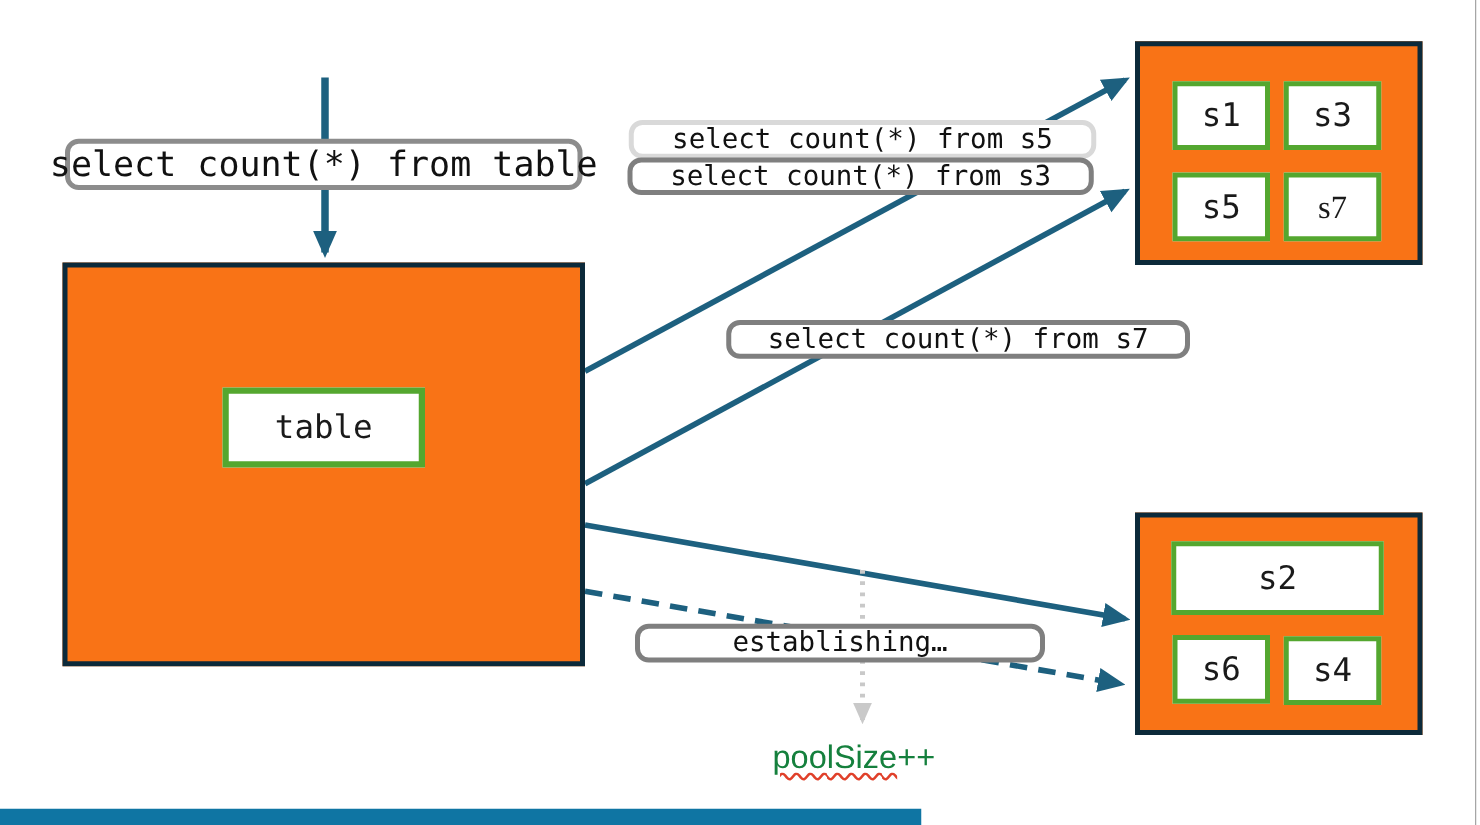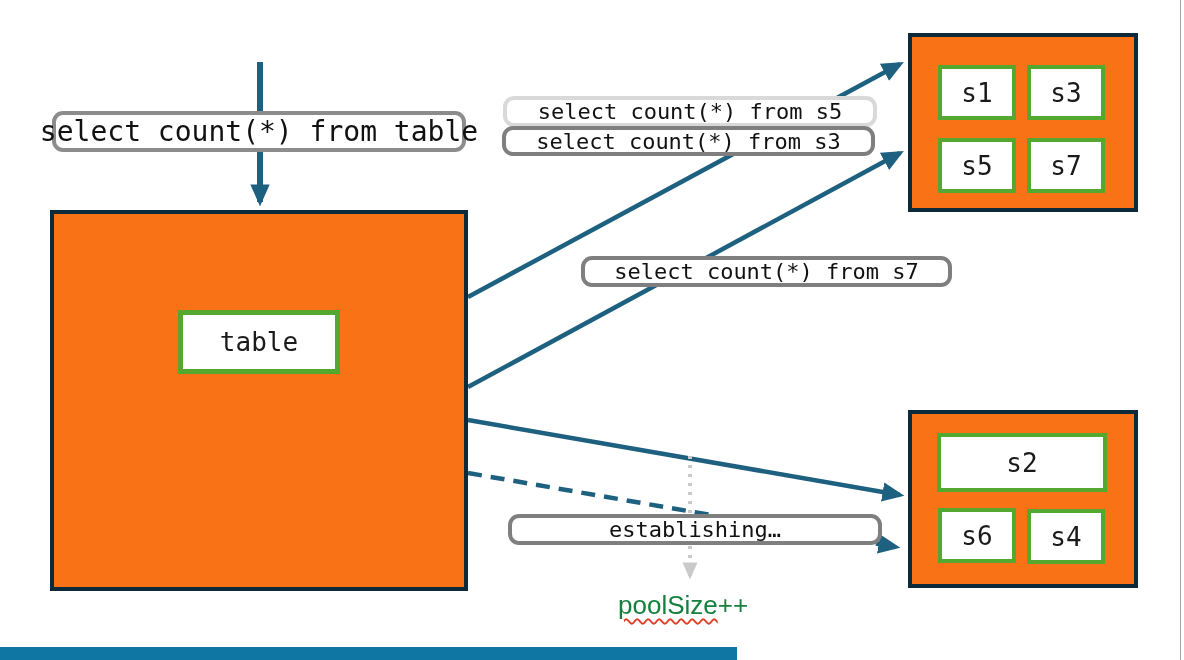--- a/index.html
+++ b/index.html
@@ -46,37 +46,37 @@
       </marker>
     </defs>
     <line x1="260" y1="62" x2="260" y2="202" stroke="#1d607f" stroke-width="6" marker-end="url(#mTeal)"></line>
     <line x1="468" y1="297" x2="900" y2="64" stroke="#1d607f" stroke-width="4.5" marker-end="url(#mTeal)"></line>
     <line x1="468" y1="387" x2="900" y2="153" stroke="#1d607f" stroke-width="4.5" marker-end="url(#mTeal)"></line>
     <line x1="468" y1="420" x2="900" y2="495" stroke="#1d607f" stroke-width="4.5" marker-end="url(#mTeal)"></line>
     <line x1="468" y1="473" x2="896" y2="547" stroke="#1d607f" stroke-width="4.5" stroke-dasharray="14 9" marker-end="url(#mTeal)"></line>
     <line x1="690" y1="456" x2="690" y2="576" stroke="#c9c9c9" stroke-width="4" stroke-dasharray="3 6" marker-end="url(#mGray)"></line>
   </svg>
 
-  <div class="node-box" style="left:50px;top:210px;width:418px;height:381px;">
+  <div class="node-box" style="left:50px;top:210px;width:418px;height:323px;">
     <div class="cell big" style="left:124px;top:96px;width:162px;height:64px;">
       <span>table</span>
     </div>
   </div>
 
   <div class="node-box" style="left:908px;top:33px;width:230px;height:179px;">
     <div class="cell" style="left:26px;top:28px;width:78px;height:55px;">
       <span>s1</span>
     </div>
     <div class="cell" style="left:115px;top:28px;width:78px;height:55px;">
       <span>s3</span>
     </div>
     <div class="cell" style="left:26px;top:101px;width:78px;height:55px;">
       <span>s5</span>
     </div>
-    <div class="cell" style="left:115px;top:101px;width:78px;height:55px;">
+    <div class="cell" style="left:115px;top:101px;width:78px;height:55px;font-family:Liberation Serif, serif;">
       <span>s7</span>
     </div>
   </div>
 
   <div class="node-box" style="left:908px;top:410px;width:230px;height:178px;">
     <div class="cell" style="left:25px;top:19px;width:170px;height:59px;">
       <span>s2</span>
     </div>
     <div class="cell" style="left:26px;top:94px;width:78px;height:55px;">
       <span>s6</span>
@@ -88,21 +88,21 @@
 
   <div class="qlabel tablelbl" style="left:52px;top:111px;width:414px;height:41px;">select count(*) from table</div>
 
   <div class="qlabel light" style="left:503px;top:96px;width:374px;height:31px;">select count(*) from s5</div>
 
   <div class="qlabel" style="left:502px;top:126px;width:373px;height:30px;">select count(*) from s3</div>
 
   <div class="qlabel" style="left:581px;top:256px;width:371px;height:31px;">select count(*) from s7</div>
 
 
-  <div class="qlabel" style="left:508px;top:514px;width:374px;height:31px;">establishing…</div>
+  <div class="qlabel" style="left:508px;top:499px;width:328px;height:31px;">establishing…</div>
 
   <div id="poolsize">
     <span class="squiggle">poolSize</span><span>++</span>
   </div>
 
   <div id="edge-line"></div>
   <div id="progress"></div>
 
 </div>
 

